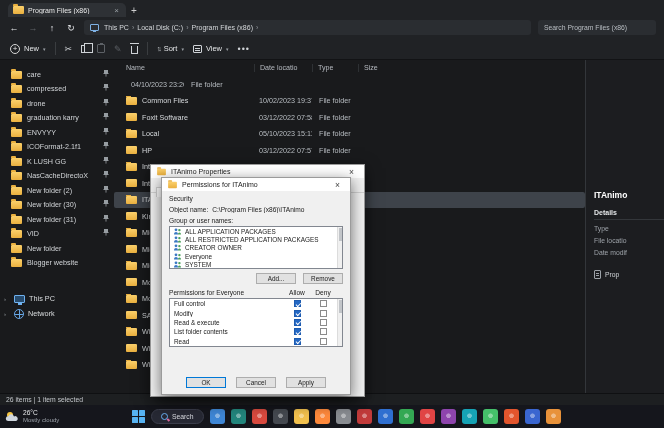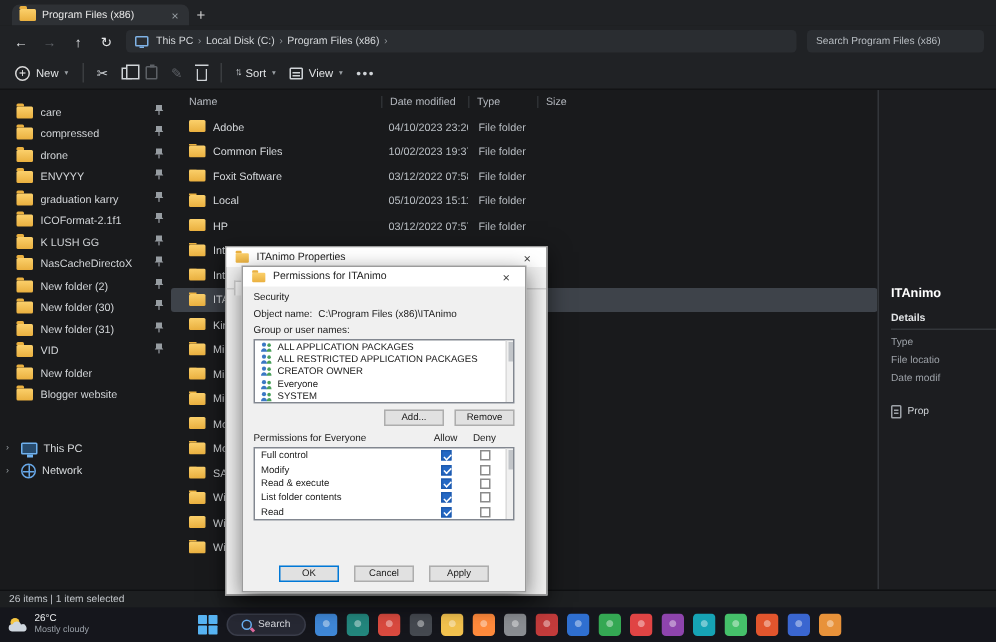--- a/index.html
+++ b/index.html
@@ -222,29 +222,29 @@
         <div class="side-item">
           <span class="folder-ic"></span>
           <span class="side-label">drone</span>
           <span class="pin"><svg width="6" height="8" viewBox="0 0 6 8">
               <path d="M1 1h4v3l1 1H0l1-1z" fill="#aeb4ba"></path>
               <rect x="2.6" y="5" width="0.8" height="2.6" fill="#aeb4ba"></rect>
             </svg></span>
         </div>
         <div class="side-item">
           <span class="folder-ic"></span>
+          <span class="side-label">graduation karry</span>
+          <span class="pin"><svg width="6" height="8" viewBox="0 0 6 8">
+              <path d="M1 1h4v3l1 1H0l1-1z" fill="#aeb4ba"></path>
+              <rect x="2.6" y="5" width="0.8" height="2.6" fill="#aeb4ba"></rect>
+            </svg></span>
+        </div>
+        <div class="side-item">
+          <span class="folder-ic"></span>
           <span class="side-label">ENVYYY</span>
-          <span class="pin"><svg width="6" height="8" viewBox="0 0 6 8">
-              <path d="M1 1h4v3l1 1H0l1-1z" fill="#aeb4ba"></path>
-              <rect x="2.6" y="5" width="0.8" height="2.6" fill="#aeb4ba"></rect>
-            </svg></span>
-        </div>
-        <div class="side-item">
-          <span class="folder-ic"></span>
-          <span class="side-label">graduation karry</span>
           <span class="pin"><svg width="6" height="8" viewBox="0 0 6 8">
               <path d="M1 1h4v3l1 1H0l1-1z" fill="#aeb4ba"></path>
               <rect x="2.6" y="5" width="0.8" height="2.6" fill="#aeb4ba"></rect>
             </svg></span>
         </div>
         <div class="side-item">
           <span class="folder-ic"></span>
           <span class="side-label">ICOFormat-2.1f1</span>
           <span class="pin"><svg width="6" height="8" viewBox="0 0 6 8">
               <path d="M1 1h4v3l1 1H0l1-1z" fill="#aeb4ba"></path>
@@ -316,30 +316,26 @@
         <div class="side-sys">
           <span class="sys-chev">›</span>
           <span class="ic-globe"></span>
           <span>Network</span>
         </div>
       </div>
 
     <div class="mainlist">
       <div class="colheaders">
         <span class="ch ch-name">Name</span>
-        <span class="ch ch-date">Date modified</span>
+        <span class="ch ch-date">Date locatio</span>
         <span class="ch ch-type">Type</span>
         <span class="ch ch-size">Size</span>
       </div>
       <div id="file-rows">
           <div class="frow">
-            <span class="cell-name">
-              <span class="folder-ic"></span>
-              <span class="fname">Adobe</span>
-            </span>
             <span class="cell-date">04/10/2023 23:20</span>
             <span class="cell-type">File folder</span>
             <span class="cell-size"></span>
           </div>
           <div class="frow">
             <span class="cell-name">
               <span class="folder-ic"></span>
               <span class="fname">Common Files</span>
             </span>
             <span class="cell-date">10/02/2023 19:37</span>

